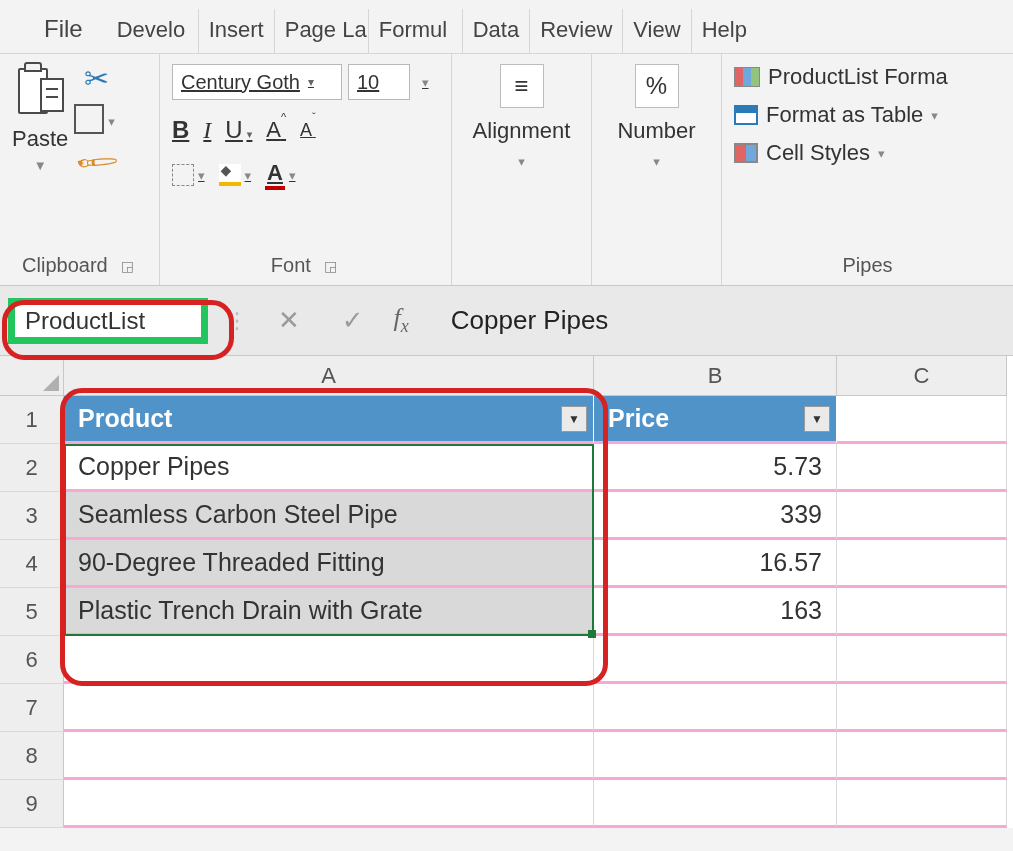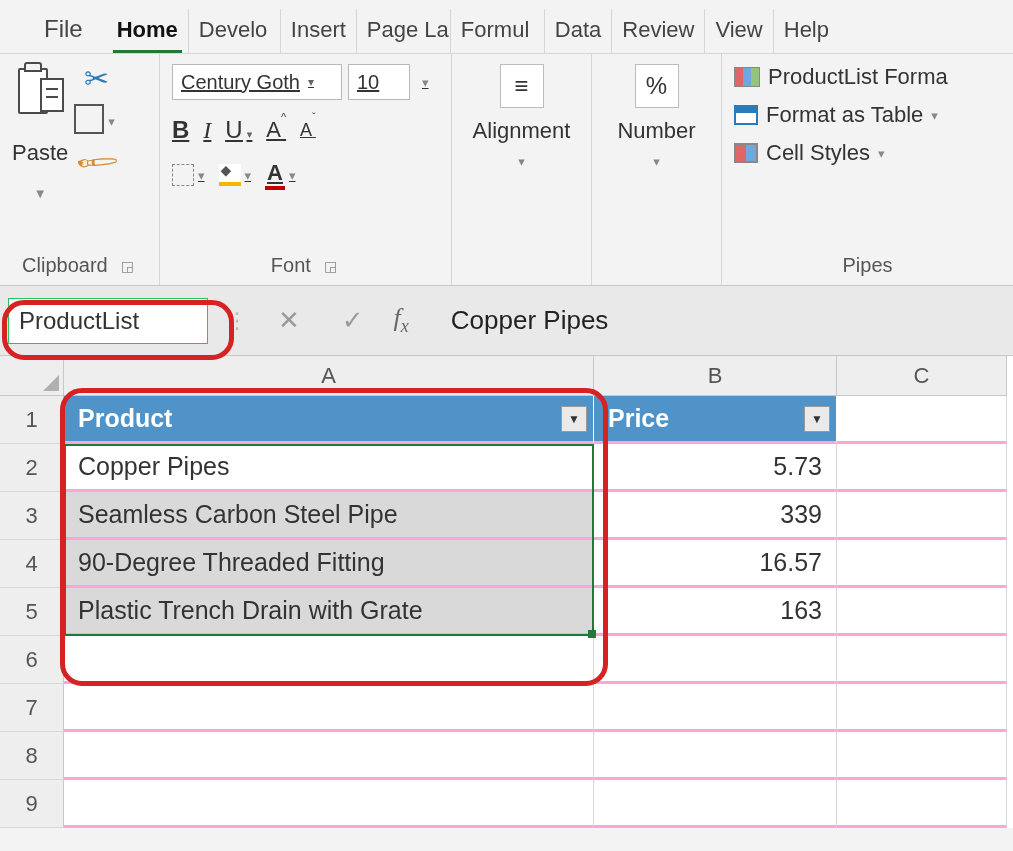--- a/index.html
+++ b/index.html
@@ -15,21 +15,21 @@
   .tab.help { border-right:none; }
 
   
   .ribbon { display:flex; background:#f3f3f3; border-bottom:1px solid #c8c8c8; height:232px; }
   .group { padding:10px 12px 4px; border-right:1px solid #d6d6d6; display:flex; flex-direction:column; justify-content:space-between; }
   .group-inner { display:flex; gap:10px; align-items:flex-start; }
   .group-label { text-align:left; font-size:20px; color:#555; padding:6px 0 4px; display:flex; align-items:center; justify-content:center; gap:10px; }
   .launcher { font-size:14px; color:#888; border:1px solid transparent; padding:0 2px; }
 
   
-  .paste-btn { display:flex; flex-direction:column; align-items:center; gap:20px; }
+  .paste-btn { display:flex; flex-direction:column; align-items:center; gap:6px; }
   .paste-icon { width:48px; height:56px; position:relative; }
   .paste-icon .board { position:absolute; left:2px; top:4px; width:30px; height:46px; border:2.5px solid #4a4a4a; border-radius:2px; background:#fff; }
   .paste-icon .clip { position:absolute; left:8px; top:-2px; width:18px; height:10px; border:2.5px solid #4a4a4a; border-radius:3px 3px 0 0; background:#f3f3f3; }
   .paste-icon .page { position:absolute; right:0; top:14px; width:24px; height:34px; border:2.5px solid #4a4a4a; background:#fff; }
   .paste-icon .page::before,.paste-icon .page::after{content:"";position:absolute;left:4px;right:4px;height:2px;background:#4a4a4a;}
   .paste-icon .page::before{top:8px;} .paste-icon .page::after{top:16px;}
   .paste-label { font-size:22px; color:#333; }
   .mini-col { display:flex; flex-direction:column; gap:14px; align-items:center; }
   .scissors { font-size:30px; color:#2b7bb9; line-height:1; }
   .copy-icn { width:26px; height:26px; border:2px solid #555; position:relative; }
@@ -61,21 +61,21 @@
 
   
   .styles-list { display:flex; flex-direction:column; gap:12px; }
   .style-item { display:flex; align-items:center; gap:8px; font-size:22px; color:#333; white-space:nowrap; }
   .cf-icn { width:26px; height:20px; background:linear-gradient(90deg,#e06666 33%,#6fa8dc 33% 66%,#93c47d 66%); border:1px solid #888;}
   .tbl-icn { width:24px; height:20px; border:2px solid #2b7bb9; background:linear-gradient(#2b7bb9,#2b7bb9) top/100% 6px no-repeat,#fff;}
   .cell-icn { width:24px; height:20px; border:2px solid #888; background:linear-gradient(90deg,#e06666 50%,#6fa8dc 50%);}
 
   
   .fbar { display:flex; align-items:center; height:70px; background:#e9e9e9; border-bottom:1px solid #c8c8c8; padding:0 8px; gap:18px; }
-  .namebox { width:200px; height:46px; background:#fff; border:1px solid #22c55e; font-size:24px; padding:4px 10px; color:#333; }
+  .namebox { width:200px; height:46px; background:#fff; border:7px solid #22c55e; font-size:24px; padding:4px 10px; color:#333; }
   .fbar-sep { color:#bbb; font-size:22px; }
   .fbar-btn { font-size:26px; color:#9a9a9a; padding:0 12px; }
   .fx { font-style:italic; font-family:Georgia,serif; font-size:26px; color:#666; }
   .fcontent { font-size:26px; color:#222; padding-left:24px; }
 
   
   .sheet { position:relative; background:#fff; }
   .colhdrs { display:flex; height:40px; }
   .corner { width:64px; border-right:1px solid #c8c8c8; border-bottom:1px solid #c8c8c8; background:#eee; position:relative;}
   .corner::after{content:"";position:absolute;right:4px;bottom:4px;border-left:16px solid transparent;border-bottom:16px solid #b0b0b0;}
@@ -99,21 +99,20 @@
   .annot { position:absolute; border:5px solid #d62222; border-radius:22px; pointer-events:none; }
 
   .caret-sm{font-size:11px;color:#666;margin-left:4px;}
 </style>
 </head>
 <body>
 <div class="app">
 
 <div class="tabs">
   <div class="tab file">File</div>
-  <div class="tab active">Home</div>
   <div class="tab" style="width:92px">Develo</div>
   <div class="tab">Insert</div>
   <div class="tab" style="width:94px">Page La</div>
   <div class="tab" style="width:94px">Formul</div>
   <div class="tab">Data</div>
   <div class="tab">Review</div>
   <div class="tab">View</div>
   <div class="tab help">Help</div>
 </div>
 

